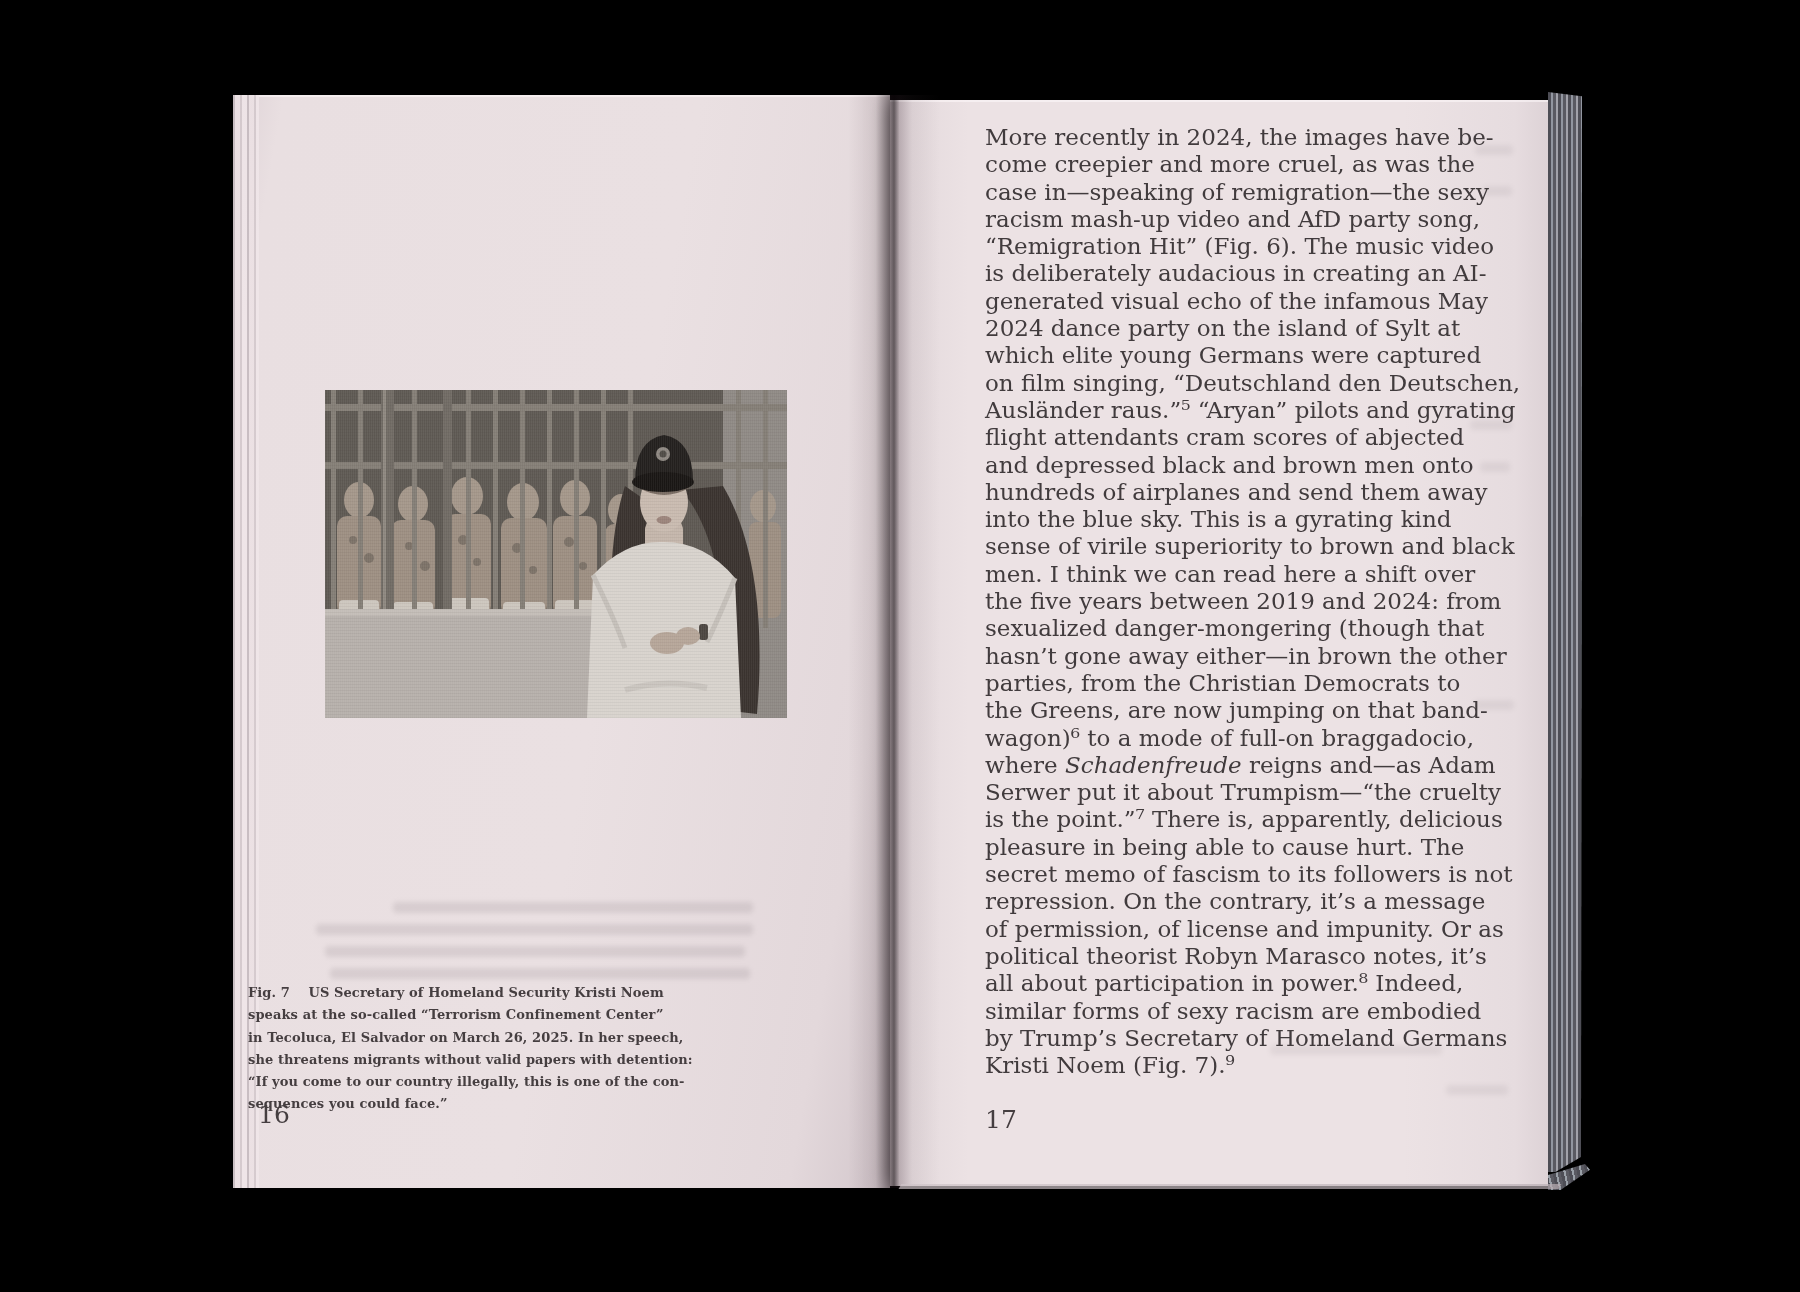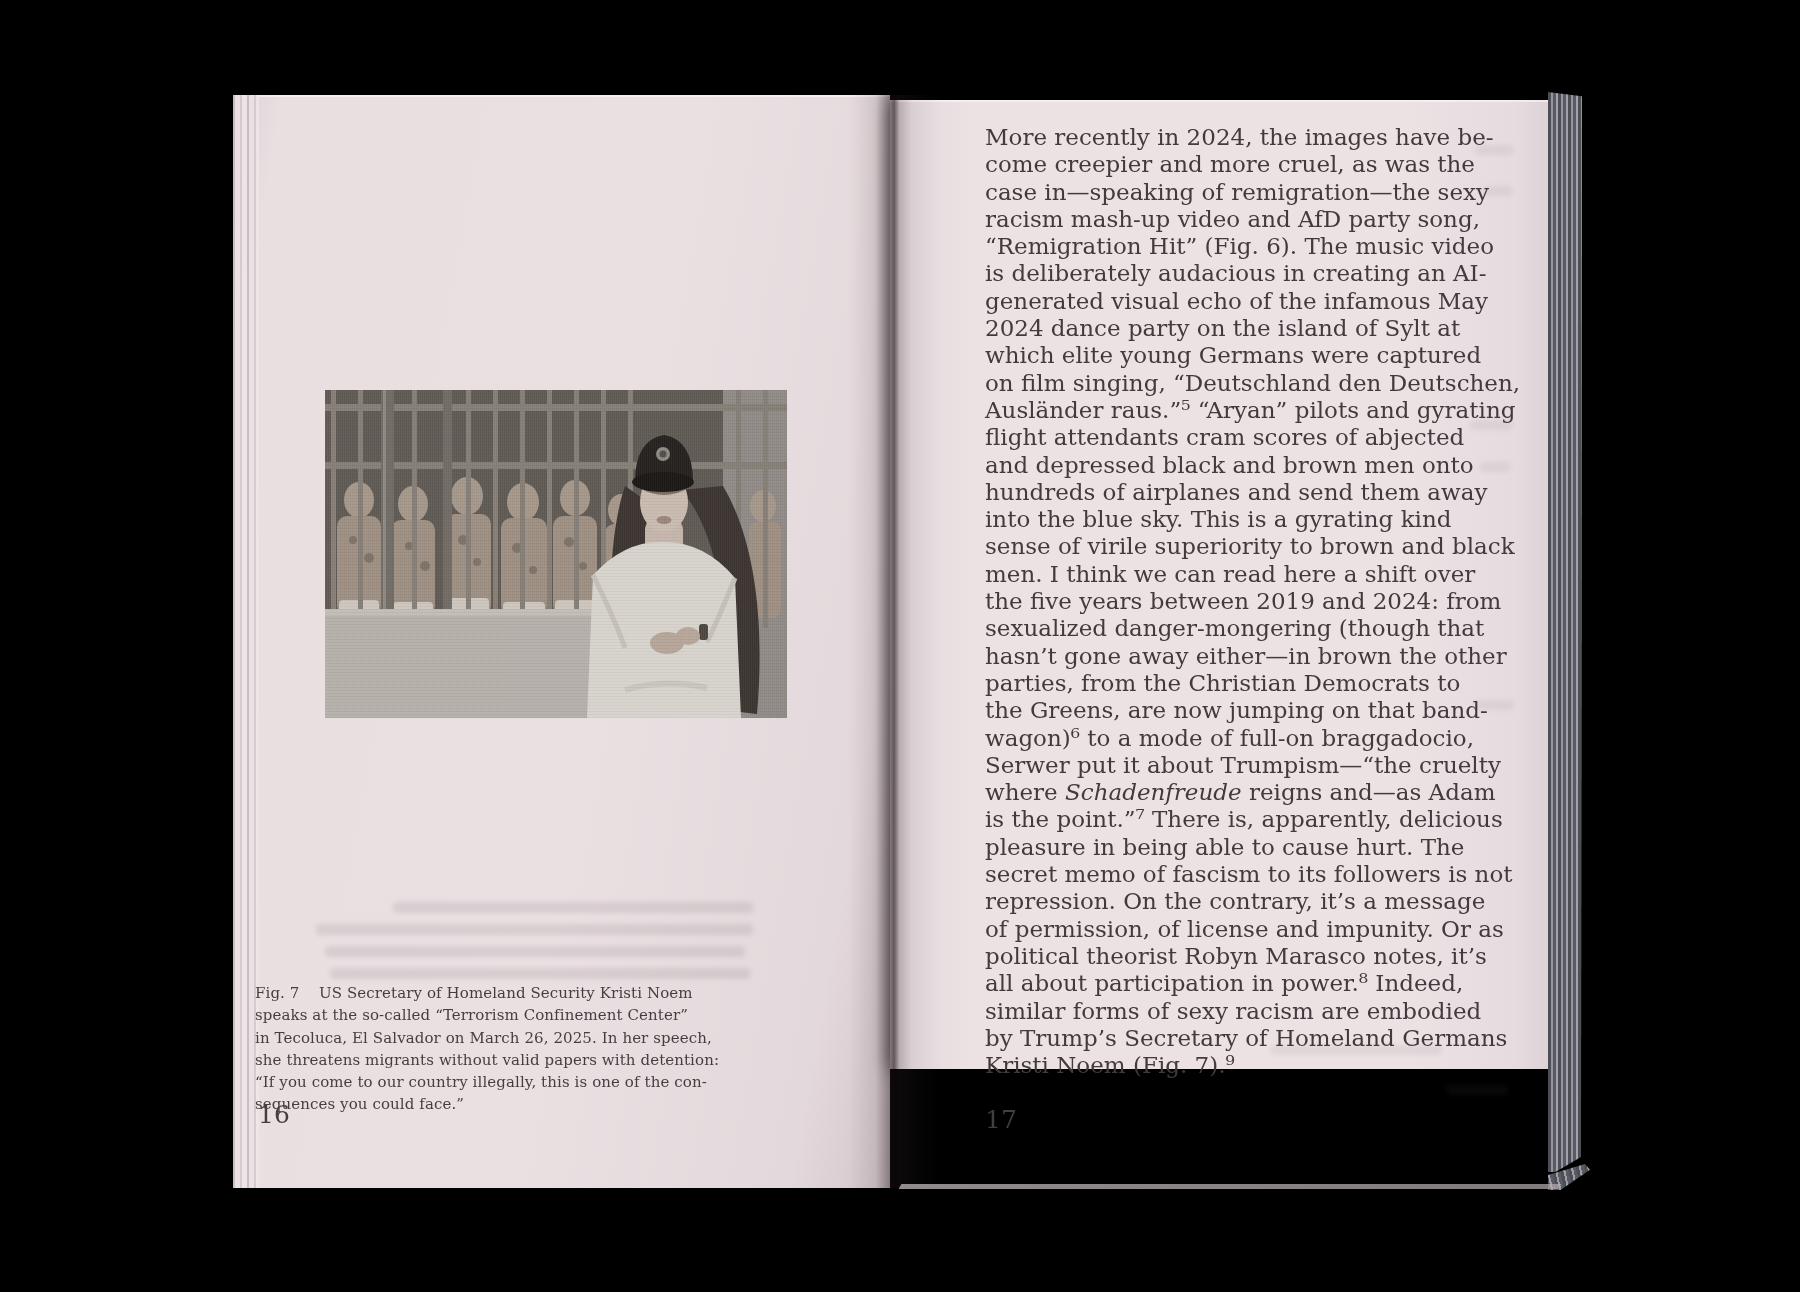--- a/index.html
+++ b/index.html
@@ -2,21 +2,21 @@
 <html><head>
 <meta charset="utf-8">
 <style>
   html,body{margin:0;padding:0;background:#000;}
   .stage{position:relative;width:1800px;height:1292px;background:#000;overflow:hidden;
          font-family:"DejaVu Serif","Liberation Serif",serif;}
   
   .page{position:absolute;box-shadow:0 0 18px rgba(0,0,0,.6);}
   .left-page{left:233px;top:95px;width:657px;height:1093px;
     background:linear-gradient(100deg,#ddd2d6 0%,#e9dfe1 6%,#eae0e2 55%,#e3d8db 88%,#d3c7cc 99%);}
-  .right-page{left:890px;top:100px;width:658px;height:969px;
+  .right-page{left:890px;top:100px;width:658px;height:1086px;
     background:linear-gradient(90deg,#d5cacE 0%,#e4dadd 3%,#ece2e4 12%,#ece2e4 78%,#e6dcdf 95%,#ddd2d6 100%);}
   .page-top-light{position:absolute;left:0;top:0;width:100%;height:2px;background:rgba(255,250,252,.55);}
   
   .left-stack{position:absolute;left:0;top:0;width:26px;height:100%;
     background:repeating-linear-gradient(90deg,#c3b8bd 0 2px,#ece1e4 2px 7px,#d2c7cb 7px 9px,#f0e6e9 9px 14px);
     opacity:.85;}
   
   .spine-shadow{position:absolute;left:848px;top:95px;width:92px;height:1093px;pointer-events:none;
     background:linear-gradient(90deg,rgba(70,50,58,0) 0%,rgba(70,50,58,.12) 30%,rgba(35,22,28,.42) 45%,rgba(18,10,14,.6) 50%,rgba(60,40,50,.22) 56%,rgba(90,70,78,.08) 70%,rgba(90,70,78,0) 100%);}
   
@@ -28,22 +28,22 @@
     clip-path:polygon(0 42%,88% 0,100% 22%,30% 100%,0 100%);}
   .page-bottom-edge{position:absolute;left:900px;top:1184px;width:660px;height:5px;
     background:linear-gradient(90deg,#cfc4c8,#b9aeb4);transform:skewX(-30deg);opacity:.7;}
   
   .photo{position:absolute;left:92px;top:295px;width:462px;height:328px;overflow:hidden;
     filter:contrast(.98) brightness(1.01);}
   .photo svg{display:block;}
   .photo::after{content:"";position:absolute;inset:0;
     background:repeating-linear-gradient(0deg,rgba(40,30,30,.05) 0 1px,transparent 1px 3px),
                repeating-linear-gradient(90deg,rgba(255,250,248,.05) 0 1px,transparent 1px 2px);}
-  .caption{position:absolute;left:22px;top:887px;font-size:15px;line-height:22.3px;
-    font-weight:normal;color:#453e40;letter-spacing:.1px;}
+  .caption{position:absolute;left:15px;top:887px;font-size:13px;line-height:22.3px;
+    font-weight:bold;color:#453e40;letter-spacing:.1px;}
   .caption .line{white-space:pre;}
   .pagenum{position:absolute;font-size:25px;color:#453e40;}
   .pagenum-left{left:25px;top:1005px;}
   .pagenum-right{left:95px;top:1005px;}
   
   .body-text{position:absolute;left:95px;top:24px;font-size:23px;line-height:27.3px;color:#413b3d;}
   .body-text .line{white-space:pre;}
   .body-text i{font-style:italic;}
   
   .ghost{position:absolute;background:#6a5f66;border-radius:4px;filter:blur(2.5px);}
@@ -197,22 +197,22 @@
         <div class="line">hundreds of airplanes and send them away</div>
         <div class="line">into the blue sky. This is a gyrating kind</div>
         <div class="line">sense of virile superiority to brown and black</div>
         <div class="line">men. I think we can read here a shift over</div>
         <div class="line">the five years between 2019 and 2024: from</div>
         <div class="line">sexualized danger-mongering (though that</div>
         <div class="line">hasn’t gone away either—in brown the other</div>
         <div class="line">parties, from the Christian Democrats to</div>
         <div class="line">the Greens, are now jumping on that band-</div>
         <div class="line">wagon)⁶ to a mode of full-on braggadocio,</div>
+        <div class="line">where <i>Schadenfreude</i> reigns and—as Adam</div>
         <div class="line">Serwer put it about Trumpism—“the cruelty</div>
-        <div class="line">where <i>Schadenfreude</i> reigns and—as Adam</div>
         <div class="line">is the point.”⁷ There is, apparently, delicious</div>
         <div class="line">pleasure in being able to cause hurt. The</div>
         <div class="line">secret memo of fascism to its followers is not</div>
         <div class="line">repression. On the contrary, it’s a message</div>
         <div class="line">of permission, of license and impunity. Or as</div>
         <div class="line">political theorist Robyn Marasco notes, it’s</div>
         <div class="line">all about participation in power.⁸ Indeed,</div>
         <div class="line">similar forms of sexy racism are embodied</div>
         <div class="line">by Trump’s Secretary of Homeland Germans</div>
         <div class="line">Kristi Noem (Fig. 7).⁹</div>

